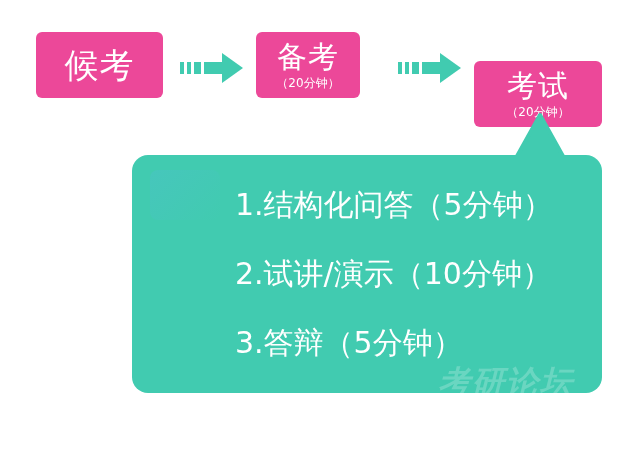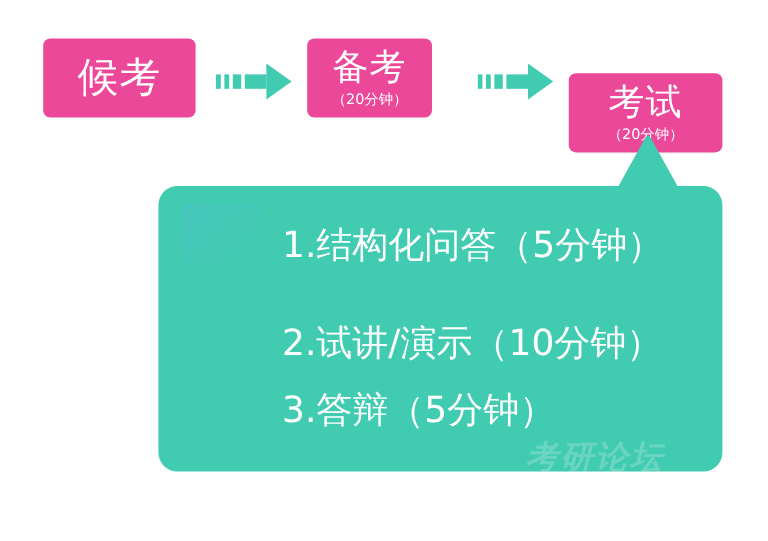--- a/index.html
+++ b/index.html
@@ -19,21 +19,21 @@
     position: absolute; left: 132px; top: 155px; width: 470px; height: 238px;
     background: #41cbb0; border-radius: 16px;
   }
   .pointer { position: absolute; left: 500px; top: 112px; }
   .watermark-tl {
     position: absolute; left: 150px; top: 170px; width: 70px; height: 50px;
     background: linear-gradient(135deg, rgba(80,190,210,0.35), rgba(65,203,176,0));
     border-radius: 8px;
   }
   .watermark-br {
-    position: absolute; left: 438px; top: 365px; font-size: 27px; font-weight: bold; font-style: italic;
+    position: absolute; left: 438px; top: 365px; font-size: 32px; font-weight: bold; font-style: italic;
     color: rgba(255,255,255,0.22); letter-spacing: 2px; white-space: nowrap; overflow: hidden; width: 164px; height: 28px; line-height: 34px;
   }
   .item {
     position: absolute; left: 235px; color: #ffffff; font-size: 30px; line-height: 36px; white-space: nowrap;
   }
 </style>
 </head>
 <body>
 
 <div class="box" style="left:36px; top:32px; width:127px; height:66px;">
@@ -68,14 +68,14 @@
 
 <svg class="pointer" width="80" height="50" viewBox="0 0 80 50">
   <polygon points="40,3 64,46 16,46" fill="#41cbb0" stroke="#41cbb0" stroke-width="4" stroke-linejoin="round"></polygon>
 </svg>
 
 <div class="bubble"></div>
 <div class="watermark-tl"></div>
 <div class="watermark-br">考研论坛</div>
 
 <div class="item" style="top:187px;">1.结构化问答（5分钟）</div>
-<div class="item" style="top:256px;margin-top:13px;">2.试讲/演示（10分钟）</div>
+<div class="item" style="top:256px;">2.试讲/演示（10分钟）</div>
 <div class="item" style="top:325px;">3.答辩（5分钟）</div>
 
 </body></html>

